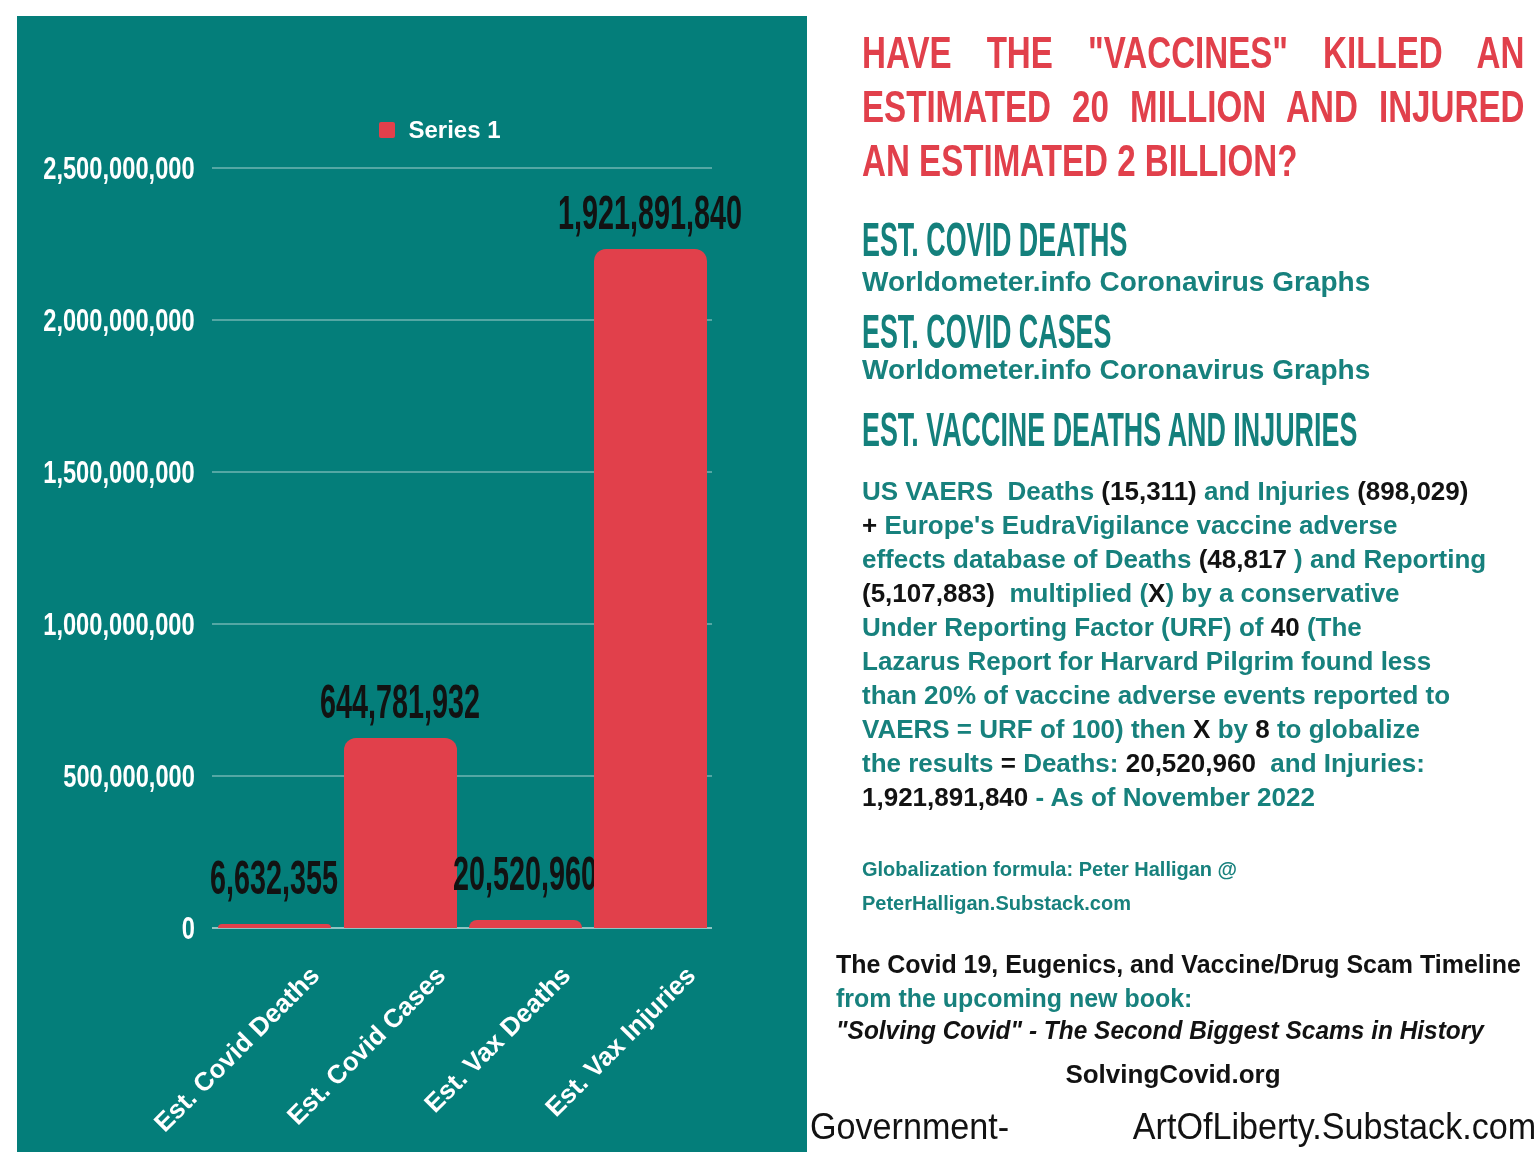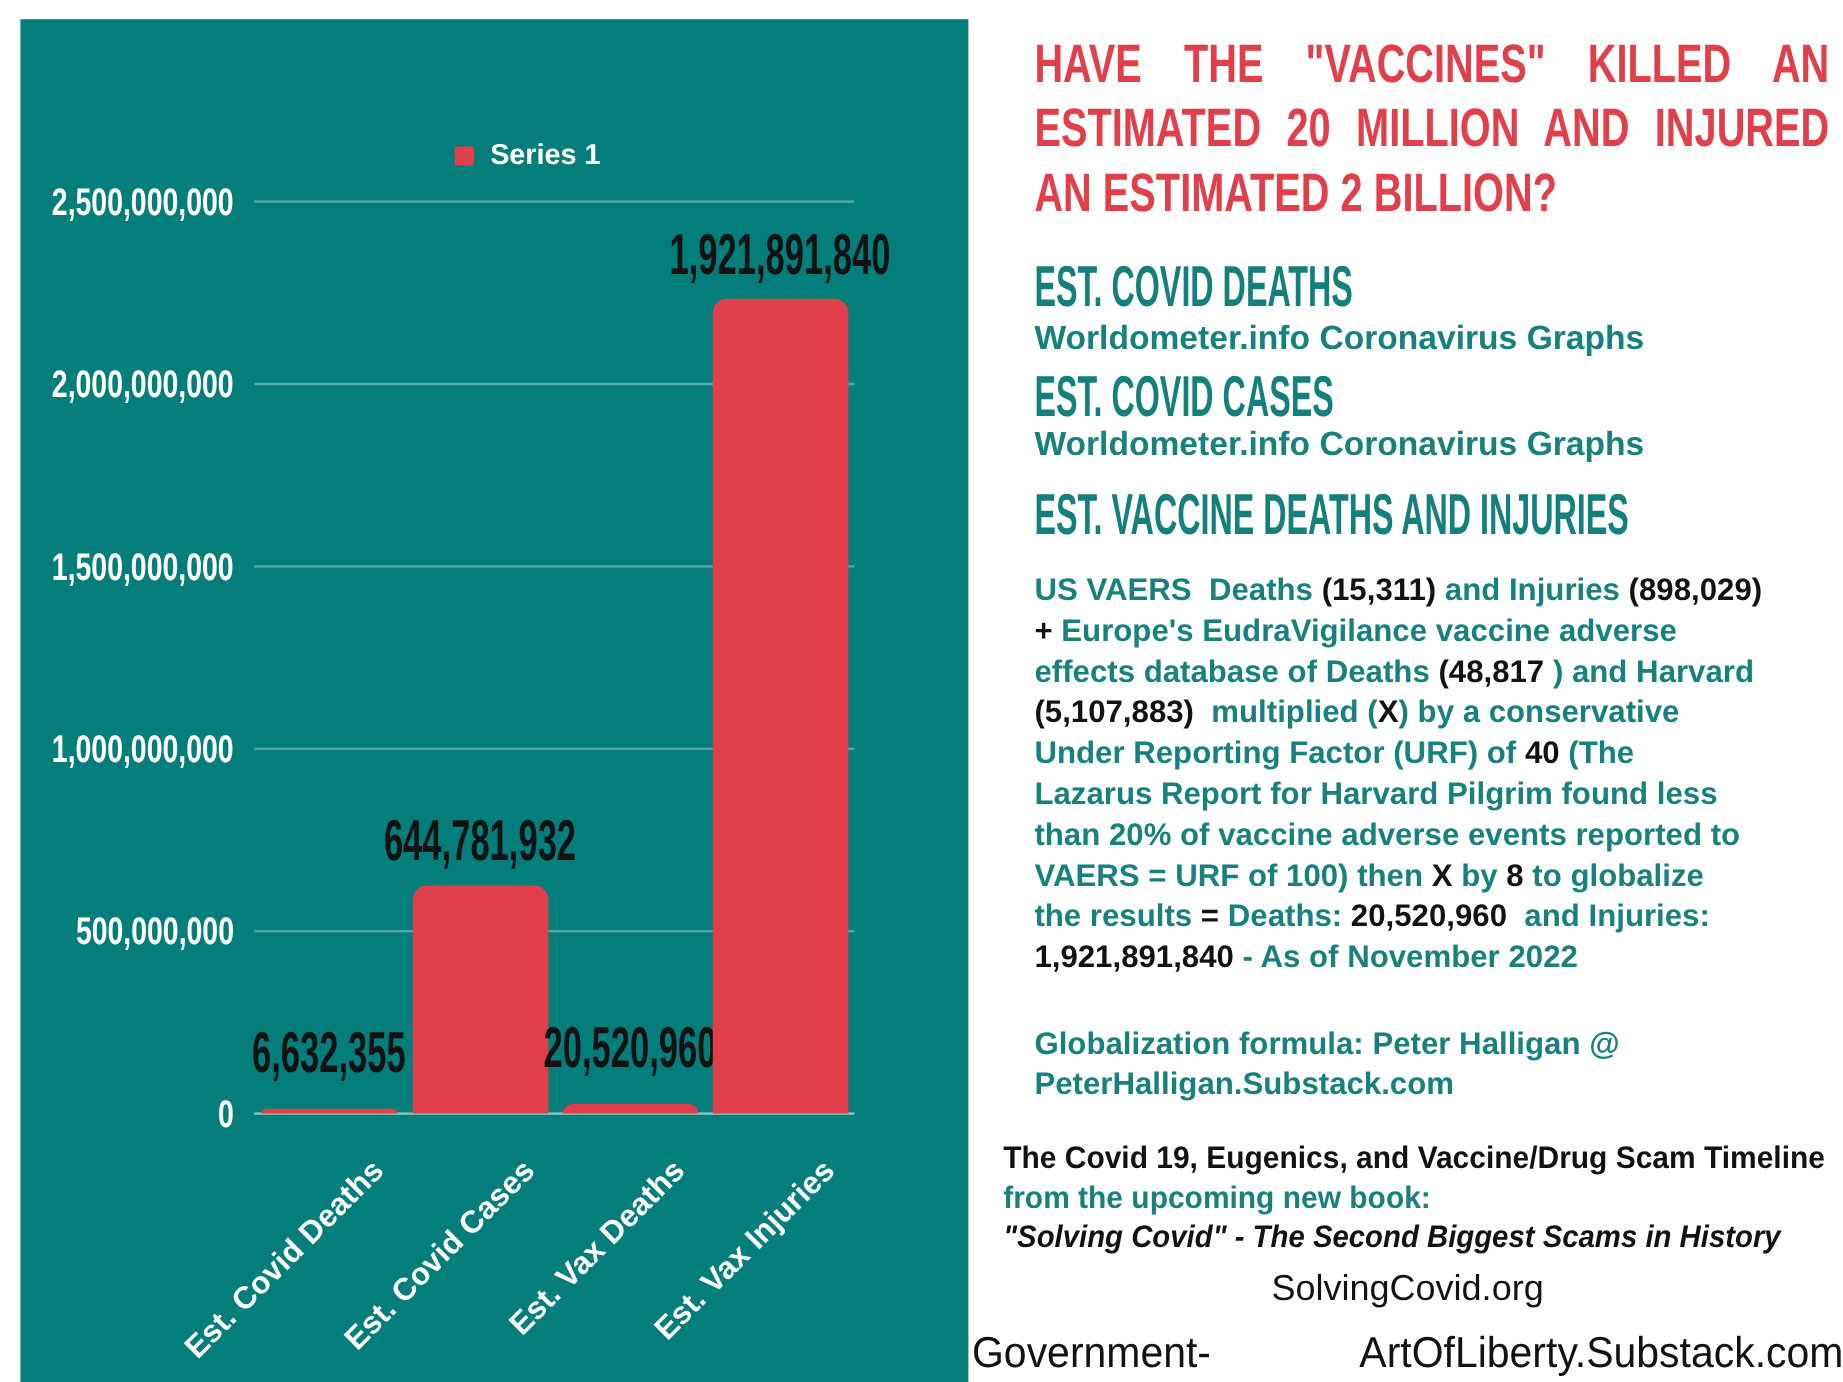--- a/index.html
+++ b/index.html
@@ -48,28 +48,28 @@
   .sec-heading{position:absolute;left:52px;color:var(--teal-text);
     font-size:48px;line-height:52px;font-weight:700;white-space:nowrap;
     transform:scaleX(0.56);transform-origin:0 50%;}
   .sec-source{position:absolute;left:52px;color:var(--body-teal);
     font-size:28px;line-height:28px;font-weight:700;white-space:nowrap;}
   .body-text{position:absolute;left:52px;top:474px;width:680px;
     font-size:26px;line-height:34px;font-weight:700;white-space:pre-wrap;}
   .body-text .teal{color:var(--body-teal);text-align:center;}
   .body-text .black{color:var(--ink);}
   .globalization{position:absolute;left:52px;top:852px;color:var(--body-teal);
-    font-size:26px;line-height:34px;font-weight:700;}
+    font-size:20px;line-height:34px;font-weight:700;}
   .foot-line{position:absolute;left:26px;white-space:nowrap;font-size:26px;
     line-height:32px;font-weight:700;color:var(--ink);
     transform:scaleX(0.96);transform-origin:0 50%;}
   .foot-line.teal{color:var(--body-teal);}
   .foot-line.italic{font-style:italic;transform:scaleX(0.94);}
   .site-main{position:absolute;left:0;top:1050px;width:726px;text-align:center;
-    color:var(--ink);font-size:30px;line-height:48px;font-weight:400;}
+    color:var(--ink);font-size:26px;line-height:48px;font-weight:700;}
   .site-row{position:absolute;left:0;top:1106px;width:766px;display:flex;
     justify-content:space-between;color:var(--ink);font-size:36px;line-height:42px;
     font-weight:400;transform:scaleX(0.948);transform-origin:0 50%;}
 </style>
 </head>
 <body>
 
 <div class="stage">
 
   <section class="chart-panel">
@@ -116,21 +116,21 @@
     <div class="sec-heading" style="top:214px">EST. COVID DEATHS</div>
     <div class="sec-source" style="top:268px">Worldometer.info Coronavirus Graphs</div>
 
     <div class="sec-heading" style="top:306px">EST. COVID CASES</div>
     <div class="sec-source" style="top:356px">Worldometer.info Coronavirus Graphs</div>
 
     <div class="sec-heading" style="top:404px">EST. VACCINE DEATHS AND INJURIES</div>
 
     <p class="body-text" id="body-text"><span class="teal">US VAERS  Deaths </span><span class="black">(15,311)</span><span class="teal"> and Injuries </span><span class="black">(898,029)</span><span class="teal">
 </span><span class="black">+</span><span class="teal"> Europe's EudraVigilance vaccine adverse
-effects database of Deaths </span><span class="black">(48,817</span><span class="teal"> ) and Harvard
+effects database of Deaths </span><span class="black">(48,817</span><span class="teal"> ) and Reporting
 </span><span class="black">(5,107,883)</span><span class="teal">  multiplied (</span><span class="black">X</span><span class="teal">) by a conservative
 Under Reporting Factor (URF) of </span><span class="black">40</span><span class="teal"> (The
 Lazarus Report for Harvard Pilgrim found less
 than 20% of vaccine adverse events reported to
 VAERS = URF of 100) then </span><span class="black">X</span><span class="teal"> by </span><span class="black">8</span><span class="teal"> to globalize
 the results </span><span class="black">=</span><span class="teal"> Deaths: </span><span class="black">20,520,960</span><span class="teal">  and Injuries:
 </span><span class="black">1,921,891,840</span><span class="teal"> - As of November 2022</span></p>
 
     <div class="globalization">
       <div>Globalization formula: Peter Halligan @</div>

